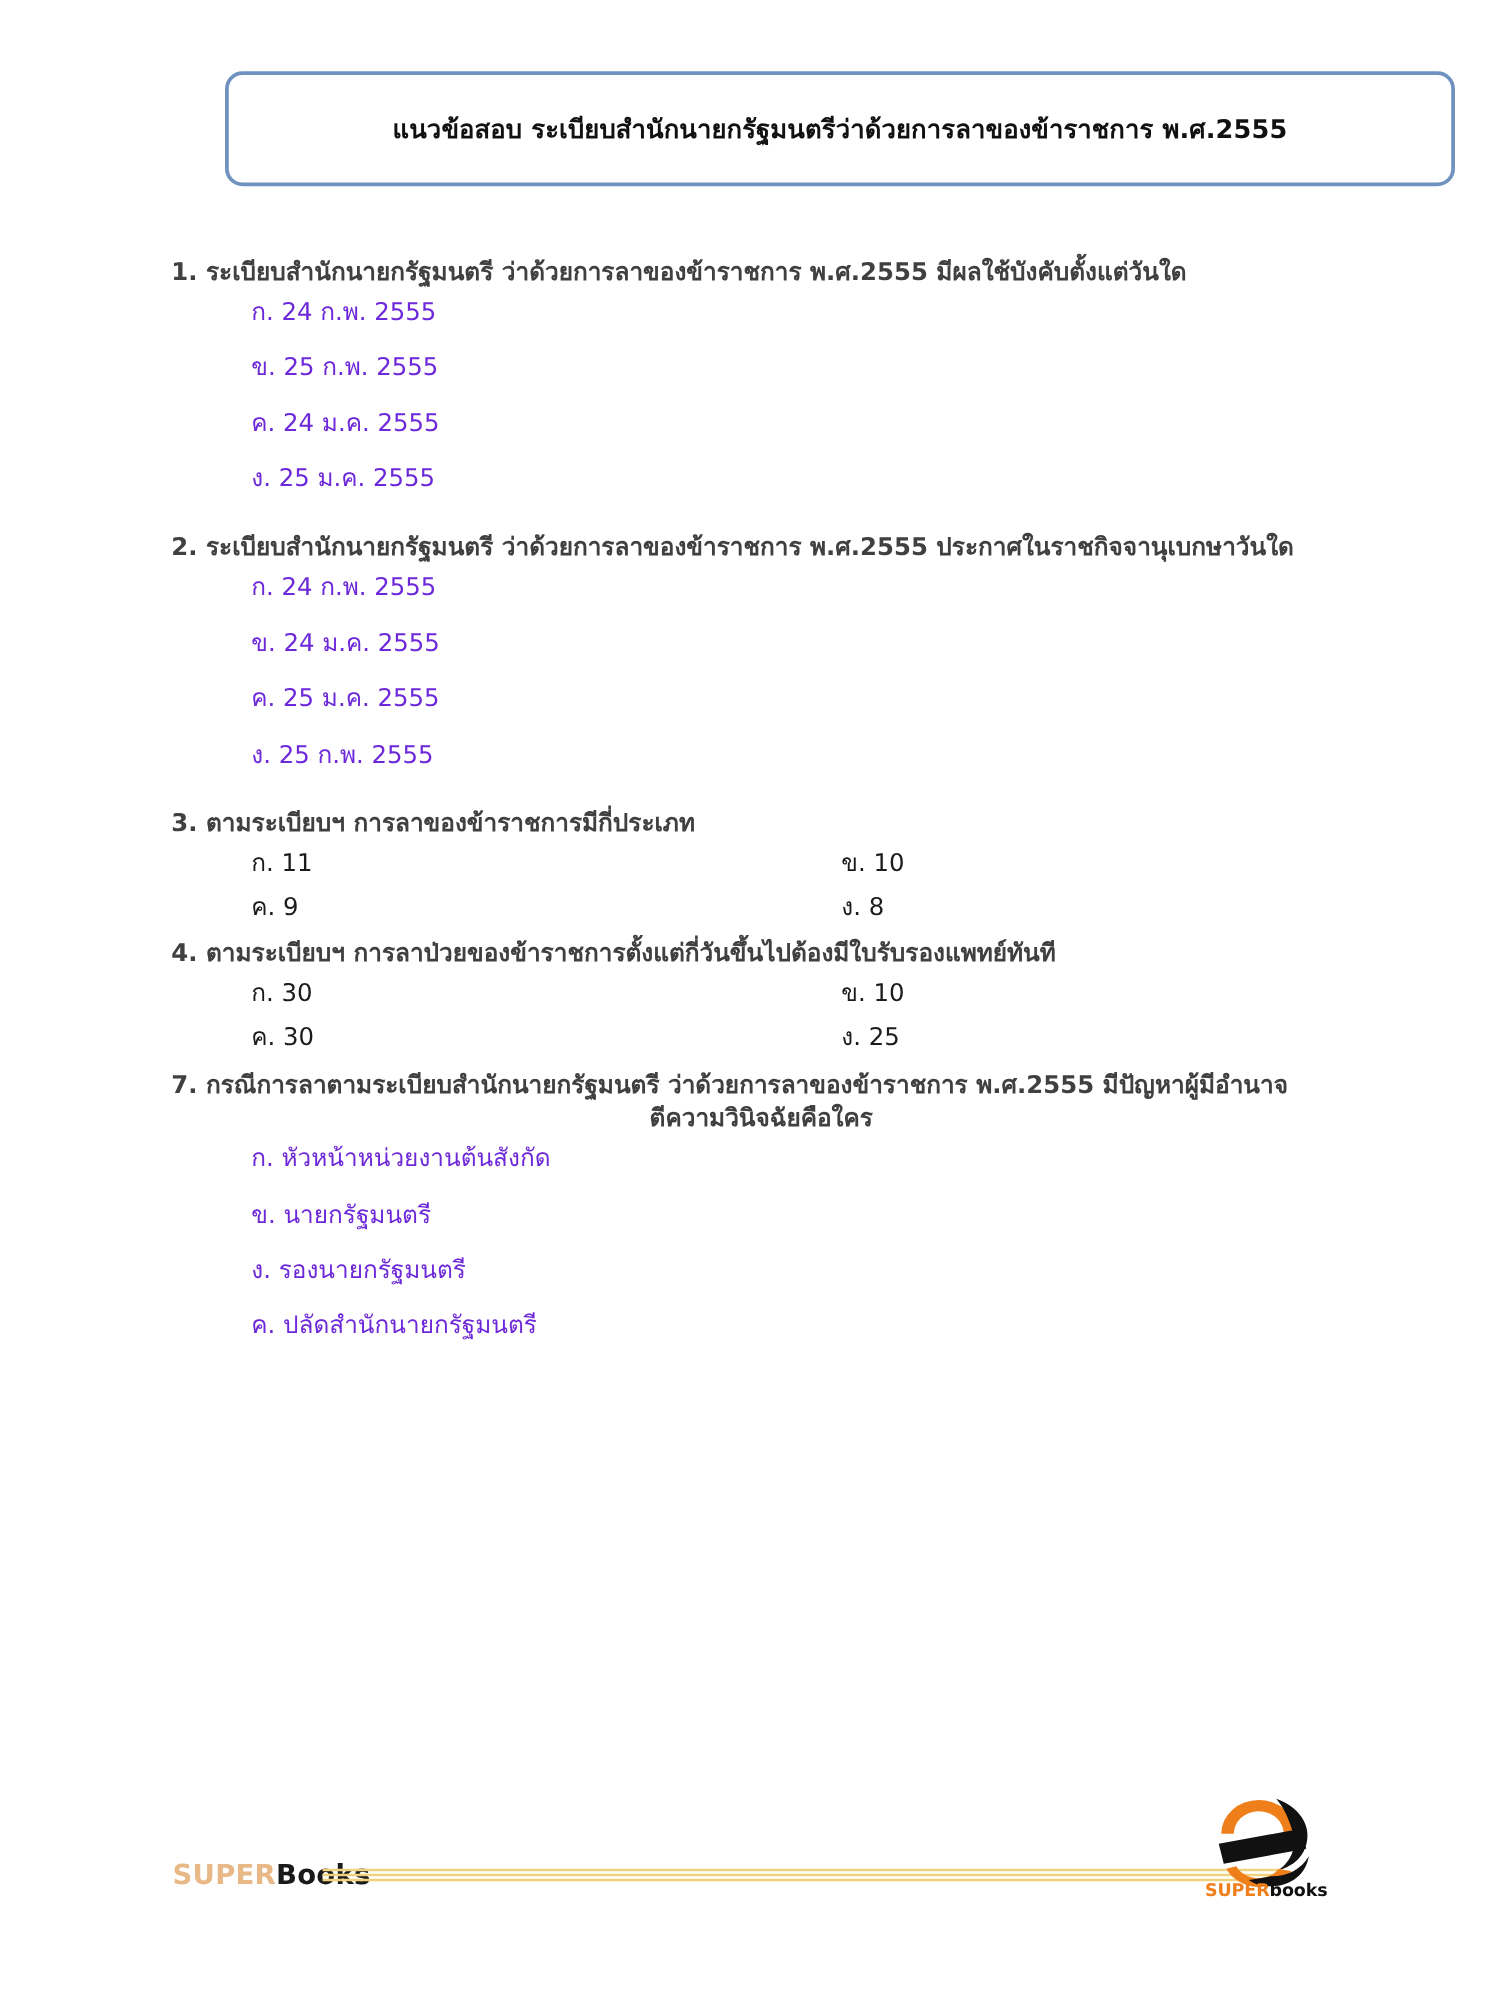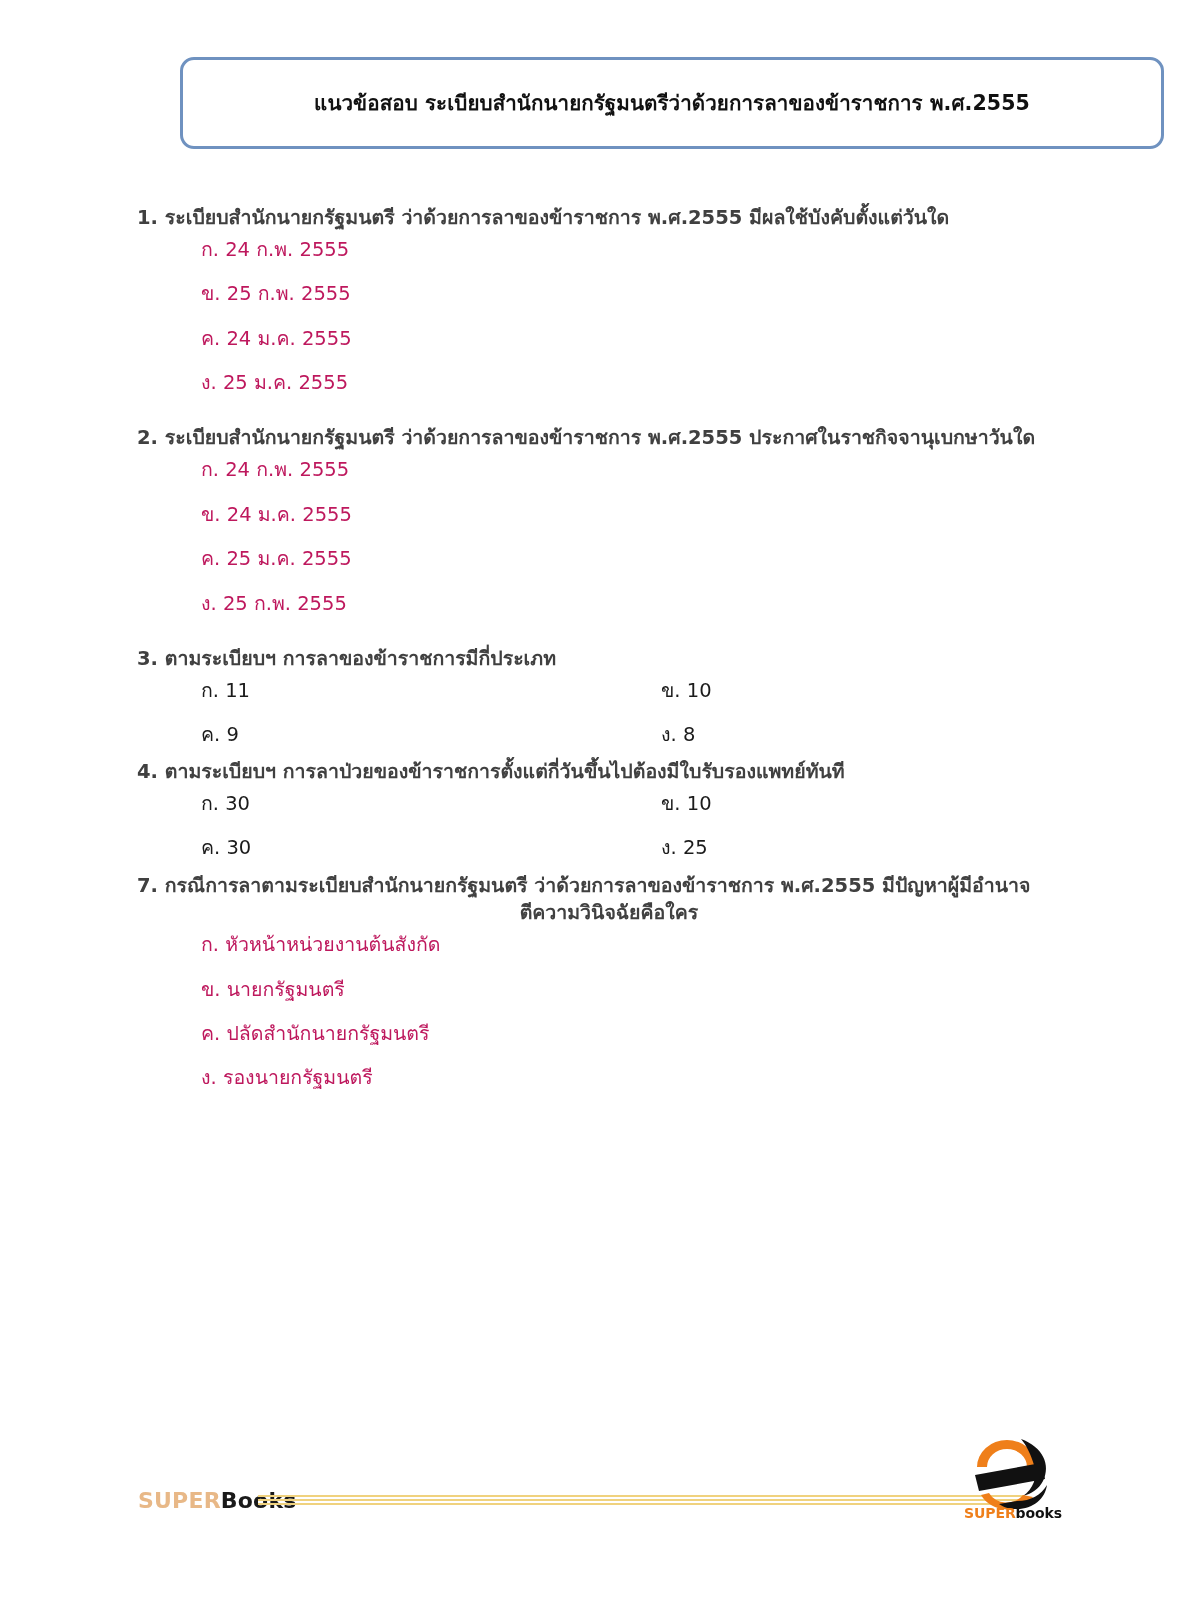--- a/index.html
+++ b/index.html
@@ -77,35 +77,36 @@
 
   
   .opts-single {
     margin: 0;
     padding: 0 0 0 64px;
     list-style: none;
   }
   .opts-single li {
     font-size: 19.5px;
     line-height: 1.2;
-    color: #be185d;
+    color: #6d28d9;
     padding: 0;
     margin: 0 0 21px 0;
     white-space: nowrap;
   }
 
   
   .opts-grid {
     margin: 0;
     padding: 0 0 0 64px;
     display: grid;
     grid-template-columns: 460px auto;
     row-gap: 21px;
     column-gap: 0;
     list-style: none;
+    gap: 12px;
   }
   .opts-grid li {
     font-size: 19.5px;
     line-height: 1.2;
     color: #1b1b1b;
     margin: 0;
     white-space: nowrap;
   }
 
   .gap-after-q1 { height: 10px; }
@@ -228,22 +229,22 @@
     <div class="gap-after-q4"></div>
 
     <div class="q-block">
       <p class="q-stem">
         <span>7. กรณีการลาตามระเบียบสำนักนายกรัฐมนตรี ว่าด้วยการลาของข้าราชการ พ.ศ.2555 มีปัญหาผู้มีอำนาจ</span>
         <span class="cont-line">ตีความวินิจฉัยคือใคร</span>
       </p>
       <ul class="opts-single">
         <li>ก. หัวหน้าหน่วยงานต้นสังกัด</li>
         <li>ข. นายกรัฐมนตรี</li>
+        <li>ง. รองนายกรัฐมนตรี</li>
         <li>ค. ปลัดสำนักนายกรัฐมนตรี</li>
-        <li>ง. รองนายกรัฐมนตรี</li>
       </ul>
     </div>
 
   </div>
 
   <div class="footer">
 
     <div class="footer-brand"><span class="sup">SUPER</span><span class="bks">Books</span></div>
 
     <div class="footer-rule">

